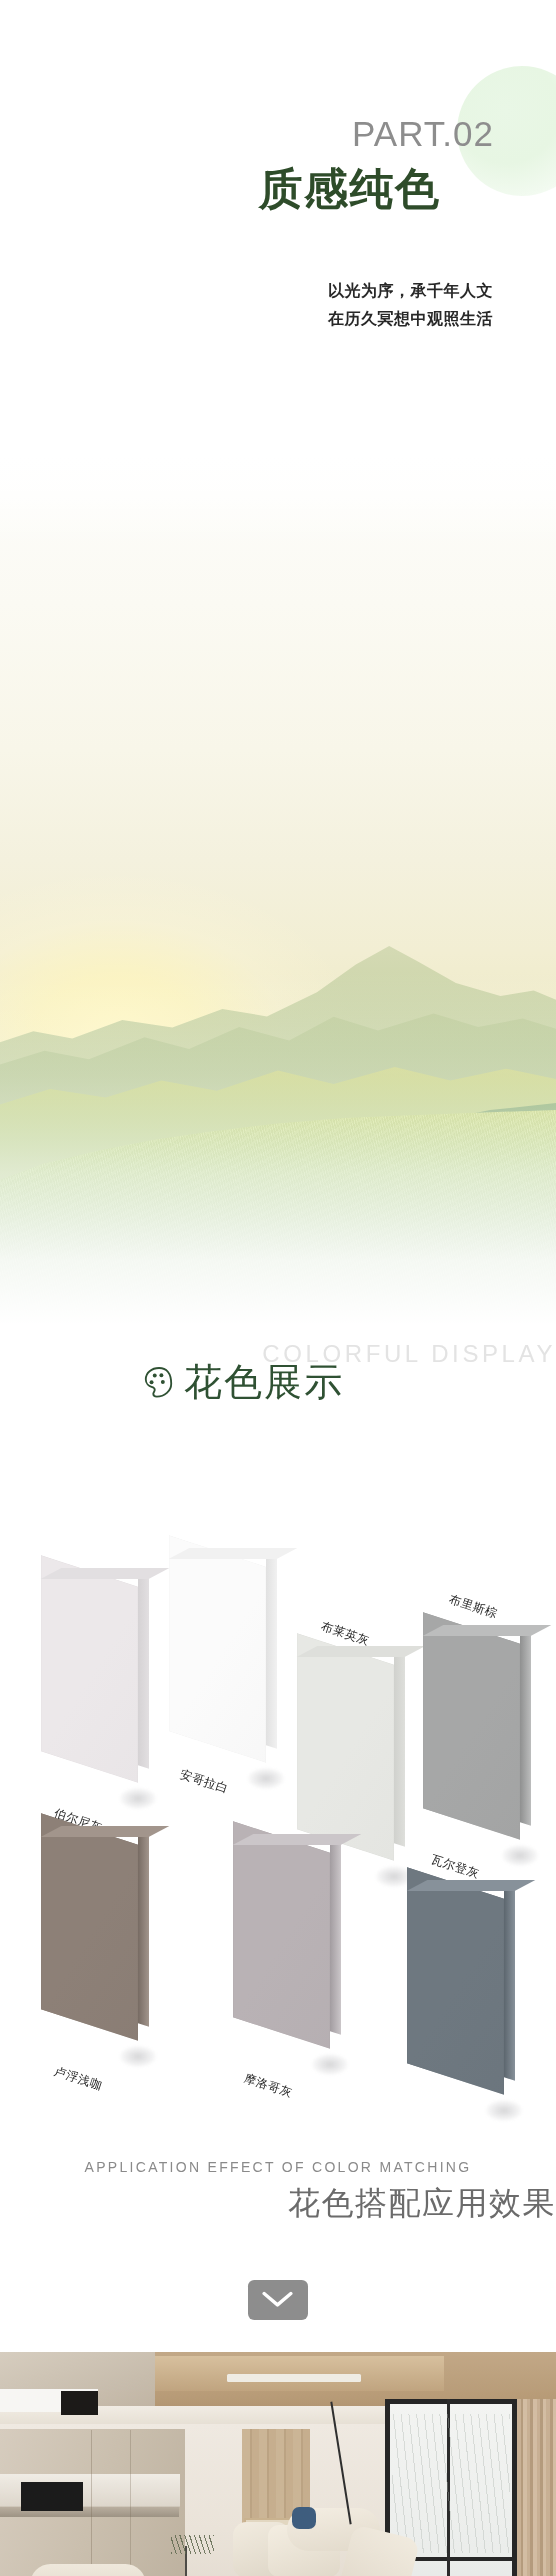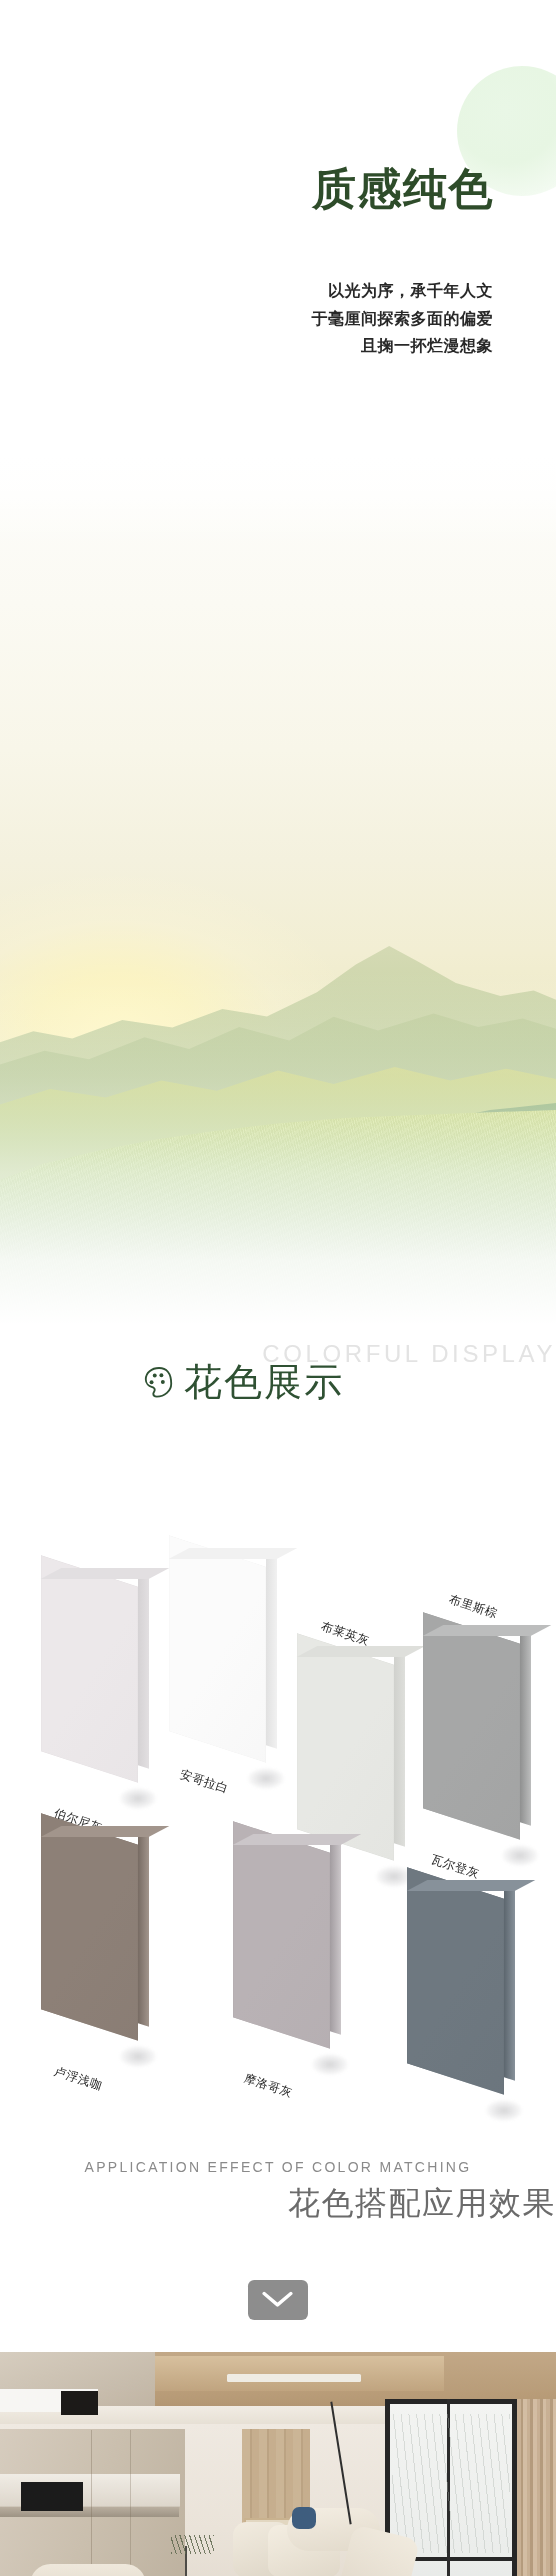--- a/index.html
+++ b/index.html
@@ -16,21 +16,21 @@
     position:absolute; left:457px; top:66px; width:130px; height:130px; border-radius:50%;
     background:radial-gradient(circle at 38% 34%, #e9f7e6 0%, #e7f6e3 45%, #f1faef 72%, rgba(255,255,255,0) 100%);
     filter:blur(0.5px);
   }
   #hero-part {
     position:absolute; right:62px; top:114px; width:289px; text-align:right;
     font-size:35px; letter-spacing:1px; color:#8d8d8d; font-weight:300;
     font-family:"Liberation Sans","DejaVu Sans",sans-serif;
   }
   #hero-title {
-    position:absolute; right:62px; top:164px; width:289px; text-align:right;
+    position:absolute; right:62px; top:164px; width:289px; text-align:center;
     font-size:44px; line-height:1.12; color:#2e4c2a; font-weight:bold; letter-spacing:1.5px;
   }
   #hero-lines {
     position:absolute; right:63px; top:277px; width:289px; text-align:right;
     color:#282828; font-size:16px; line-height:1.72; letter-spacing:0.5px;
   }
   #hero-lines div { white-space:nowrap;font-weight:bold; }
 
   
   #landscape { position:absolute; left:0; top:456px; width:556px; height:917px; overflow:hidden; }
@@ -145,25 +145,25 @@
   #photo1 { position:absolute; left:0; top:2352px; width:556px; height:348px; overflow:hidden; background:#e7e1d8; }
 
   
   .r { position:absolute; }
 </style>
 </head>
 <body>
 
 <section id="hero">
   <div id="hero-blob"></div>
+  <div id="hero-part">PART.02</div>
   <h1 id="hero-title">质感纯色</h1>
   <div id="hero-lines">
     <div>以光为序，承千年人文</div>
-    <div>于毫厘间探索多面的偏爱</div>
-    <div>且掬一抔烂漫想象</div>
+    <div>在历久冥想中观照生活</div>
   </div>
 </section>
 
 <section id="landscape">
   <div class="ls-sky"></div>
   <div class="ls-mtn-far"></div>
   <div class="ls-mtn-far2"></div>
   <div class="ls-ridge"></div>
   <div class="ls-slope"></div>
   <div class="ls-grass"></div>

